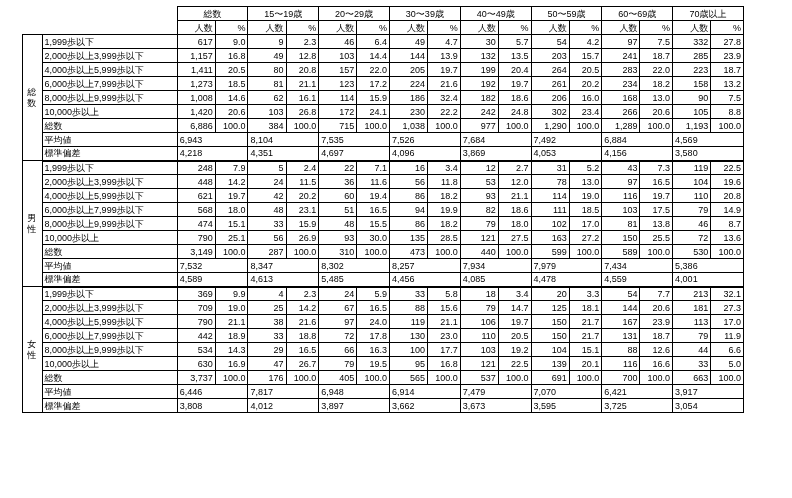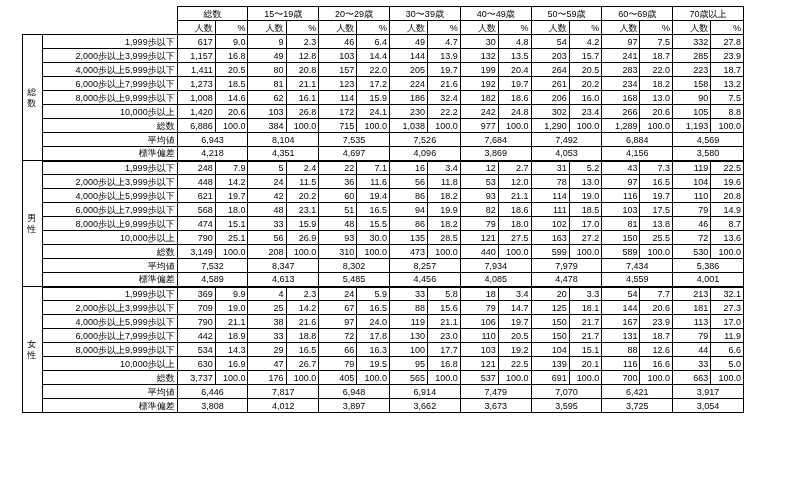--- a/index.html
+++ b/index.html
@@ -14,28 +14,28 @@
     height:14px;
     font-weight:normal;
     color:#000;
     box-sizing:border-box;
     overflow:hidden;
     white-space:nowrap;
   }
   .c{text-align:right;}
   .grp{width:18px;text-align:center;vertical-align:middle;}
   .grp span{display:block;letter-spacing:1px;line-height:11px;}
-  .lbl{width:124px;text-align:right;padding-left:3px;margin-left:12px;}
+  .lbl{width:124px;text-align:left;padding-left:3px;margin-left:12px;}
   .num{width:35px;text-align:right;padding-right:3px;}
   .pct{width:30px;text-align:right;padding-right:3px;}
   .hdr-age{text-align:center;}
   .dashtop{border-top:1px dashed #000 !important;}
   .thickbot td{border-bottom:2px solid #000 !important;}
   
-  .statval{text-align:center;padding-right:10px;}
+  .statval{text-align:left;padding-right:10px;}
 </style>
 </head>
 <body>
 
 <div id="wrap">
   <table class="grid">
     <colgroup>
       <col style="width:18px">
         <col style="width:124px">
       <col style="width:35px">
@@ -98,21 +98,21 @@
           <td class="lbl">1,999歩以下</td>
           <td class="num">617</td>
           <td class="pct">9.0</td>
           <td class="num">9</td>
           <td class="pct">2.3</td>
           <td class="num">46</td>
           <td class="pct">6.4</td>
           <td class="num">49</td>
           <td class="pct">4.7</td>
           <td class="num">30</td>
-          <td class="pct">4.8</td>
+          <td class="pct">5.7</td>
           <td class="num">54</td>
           <td class="pct">4.2</td>
           <td class="num">97</td>
           <td class="pct">7.5</td>
           <td class="num">332</td>
           <td class="pct">27.8</td>
         </tr>
         <tr>
           <td class="lbl">2,000歩以上3,999歩以下</td>
           <td class="num">1,157</td>
@@ -364,21 +364,21 @@
           <td class="pct">27.2</td>
           <td class="num">150</td>
           <td class="pct">25.5</td>
           <td class="num">72</td>
           <td class="pct">13.6</td>
         </tr>
         <tr>
           <td class="lbl dashtop">総数</td>
           <td class="num dashtop">3,149</td>
           <td class="pct dashtop">100.0</td>
-          <td class="num dashtop">208</td>
+          <td class="num dashtop">287</td>
           <td class="pct dashtop">100.0</td>
           <td class="num dashtop">310</td>
           <td class="pct dashtop">100.0</td>
           <td class="num dashtop">473</td>
           <td class="pct dashtop">100.0</td>
           <td class="num dashtop">440</td>
           <td class="pct dashtop">100.0</td>
           <td class="num dashtop">599</td>
           <td class="pct dashtop">100.0</td>
           <td class="num dashtop">589</td>

